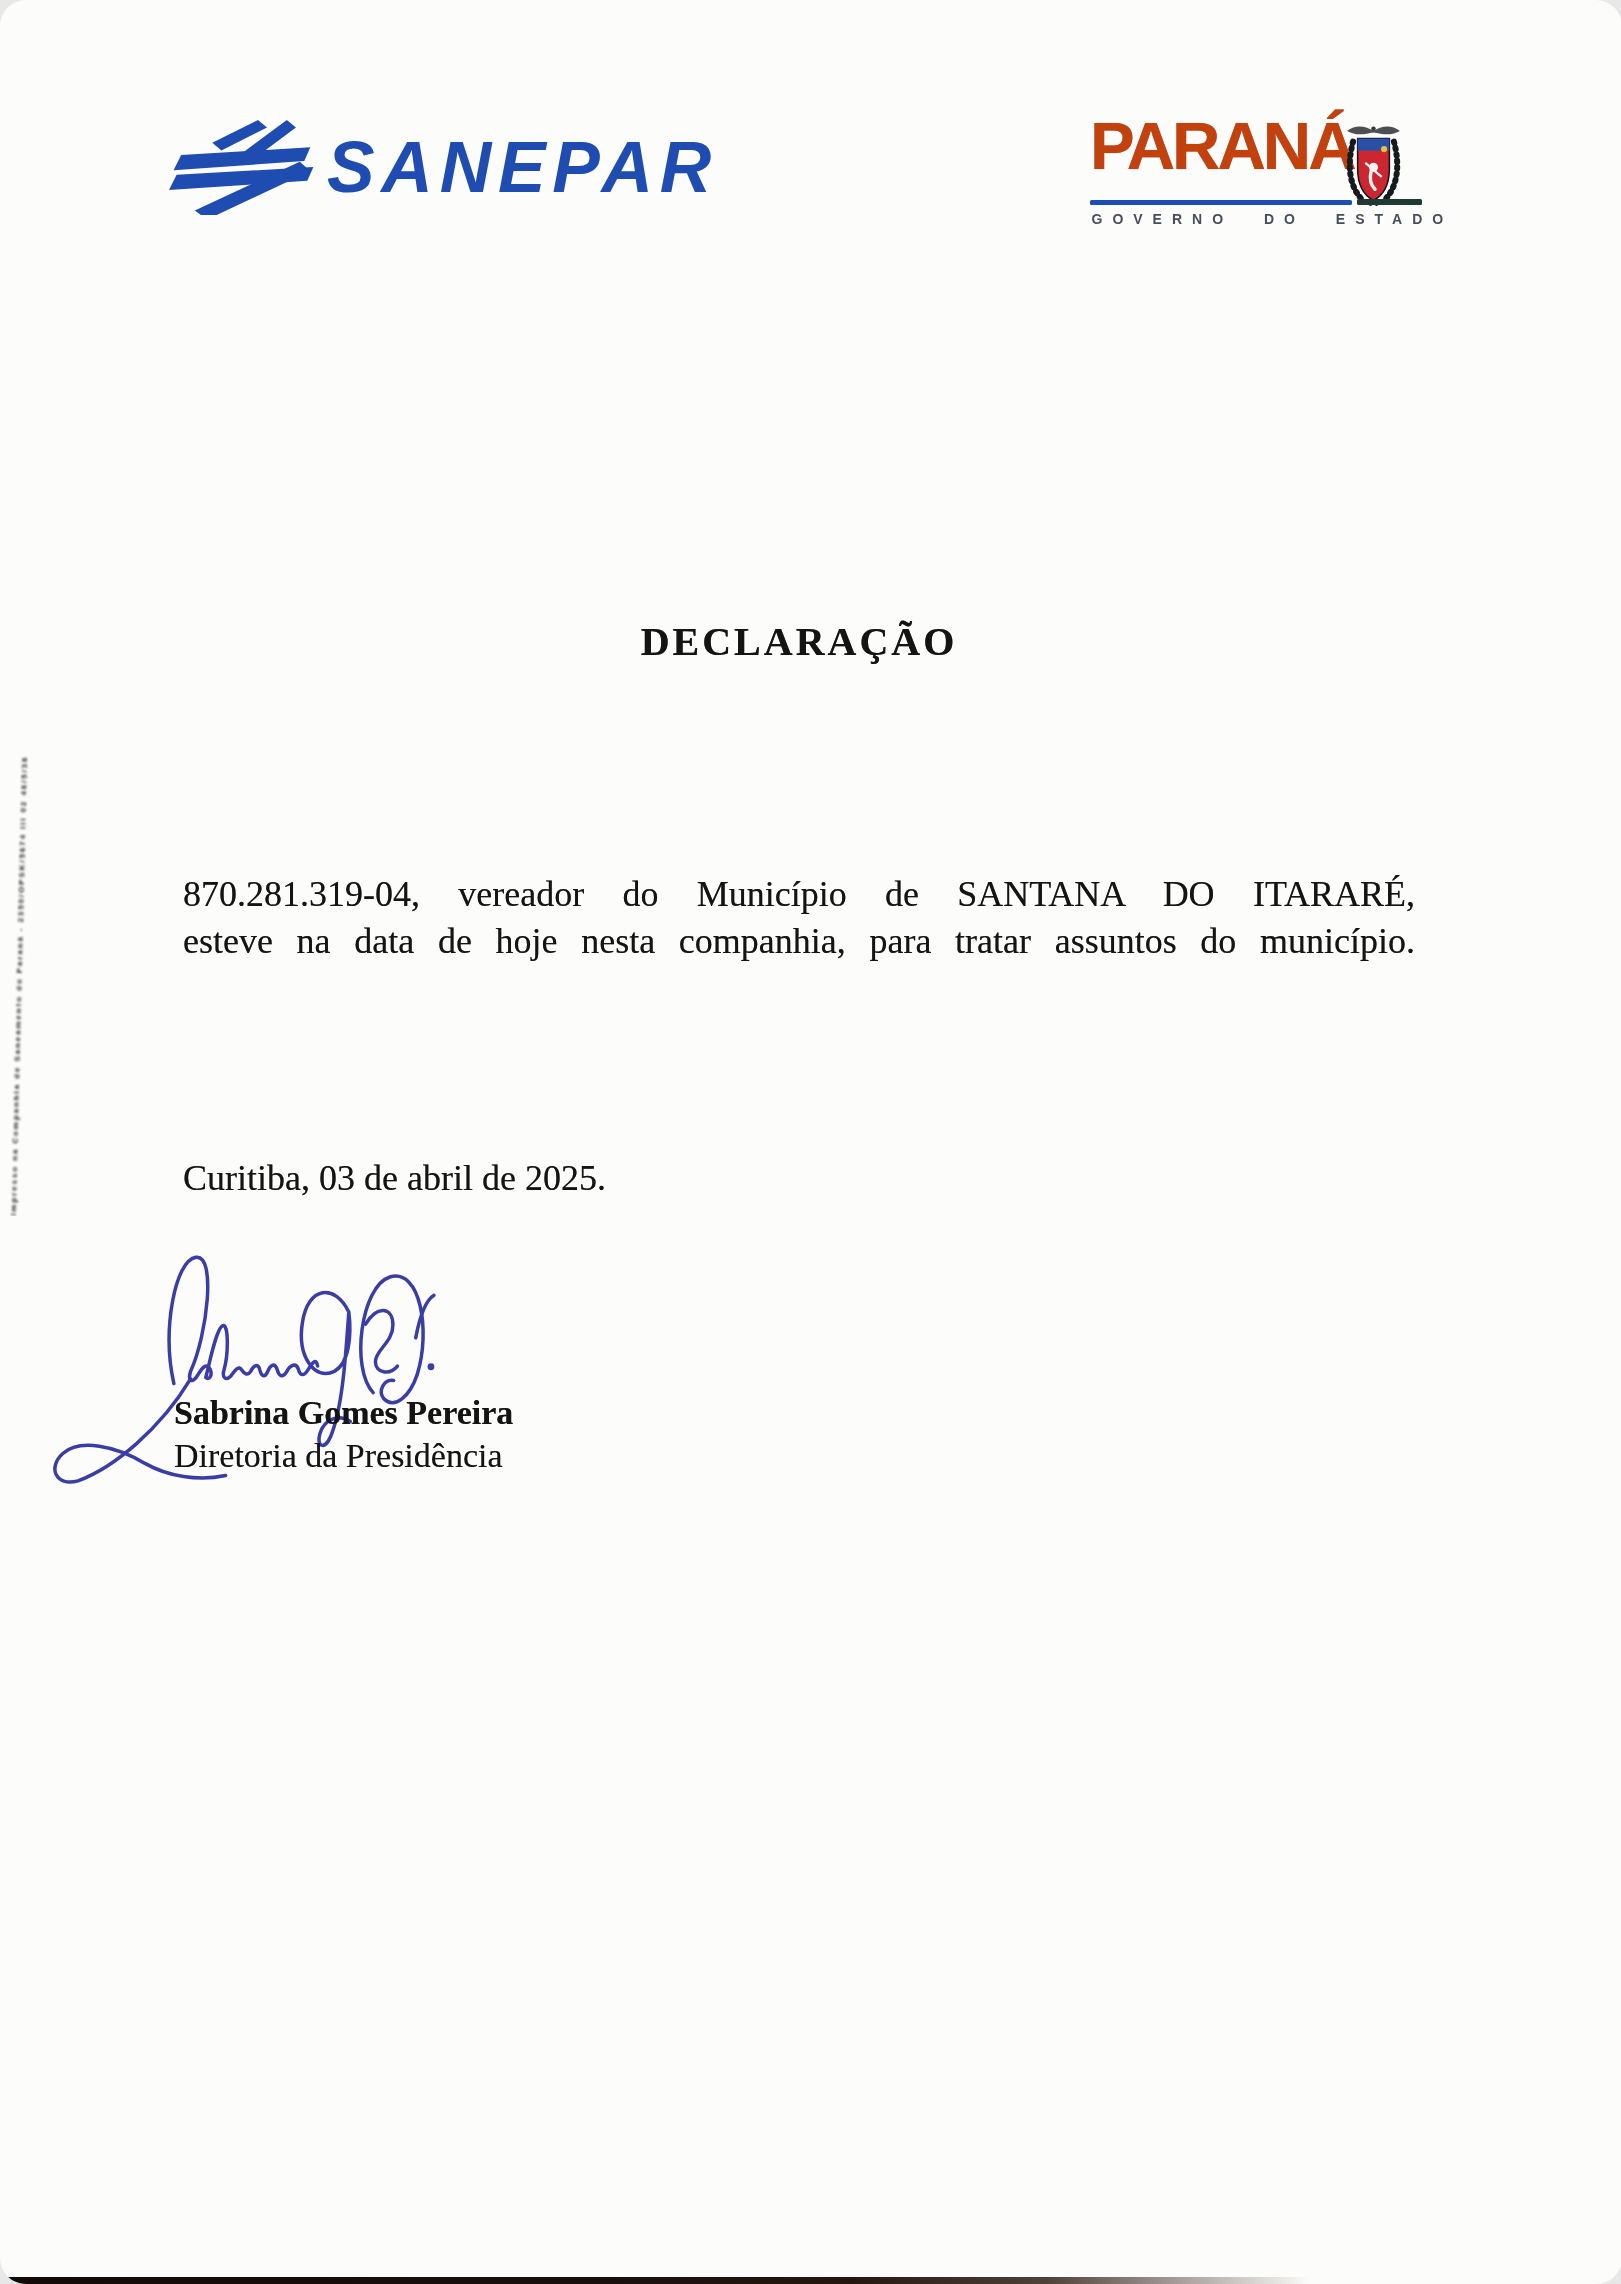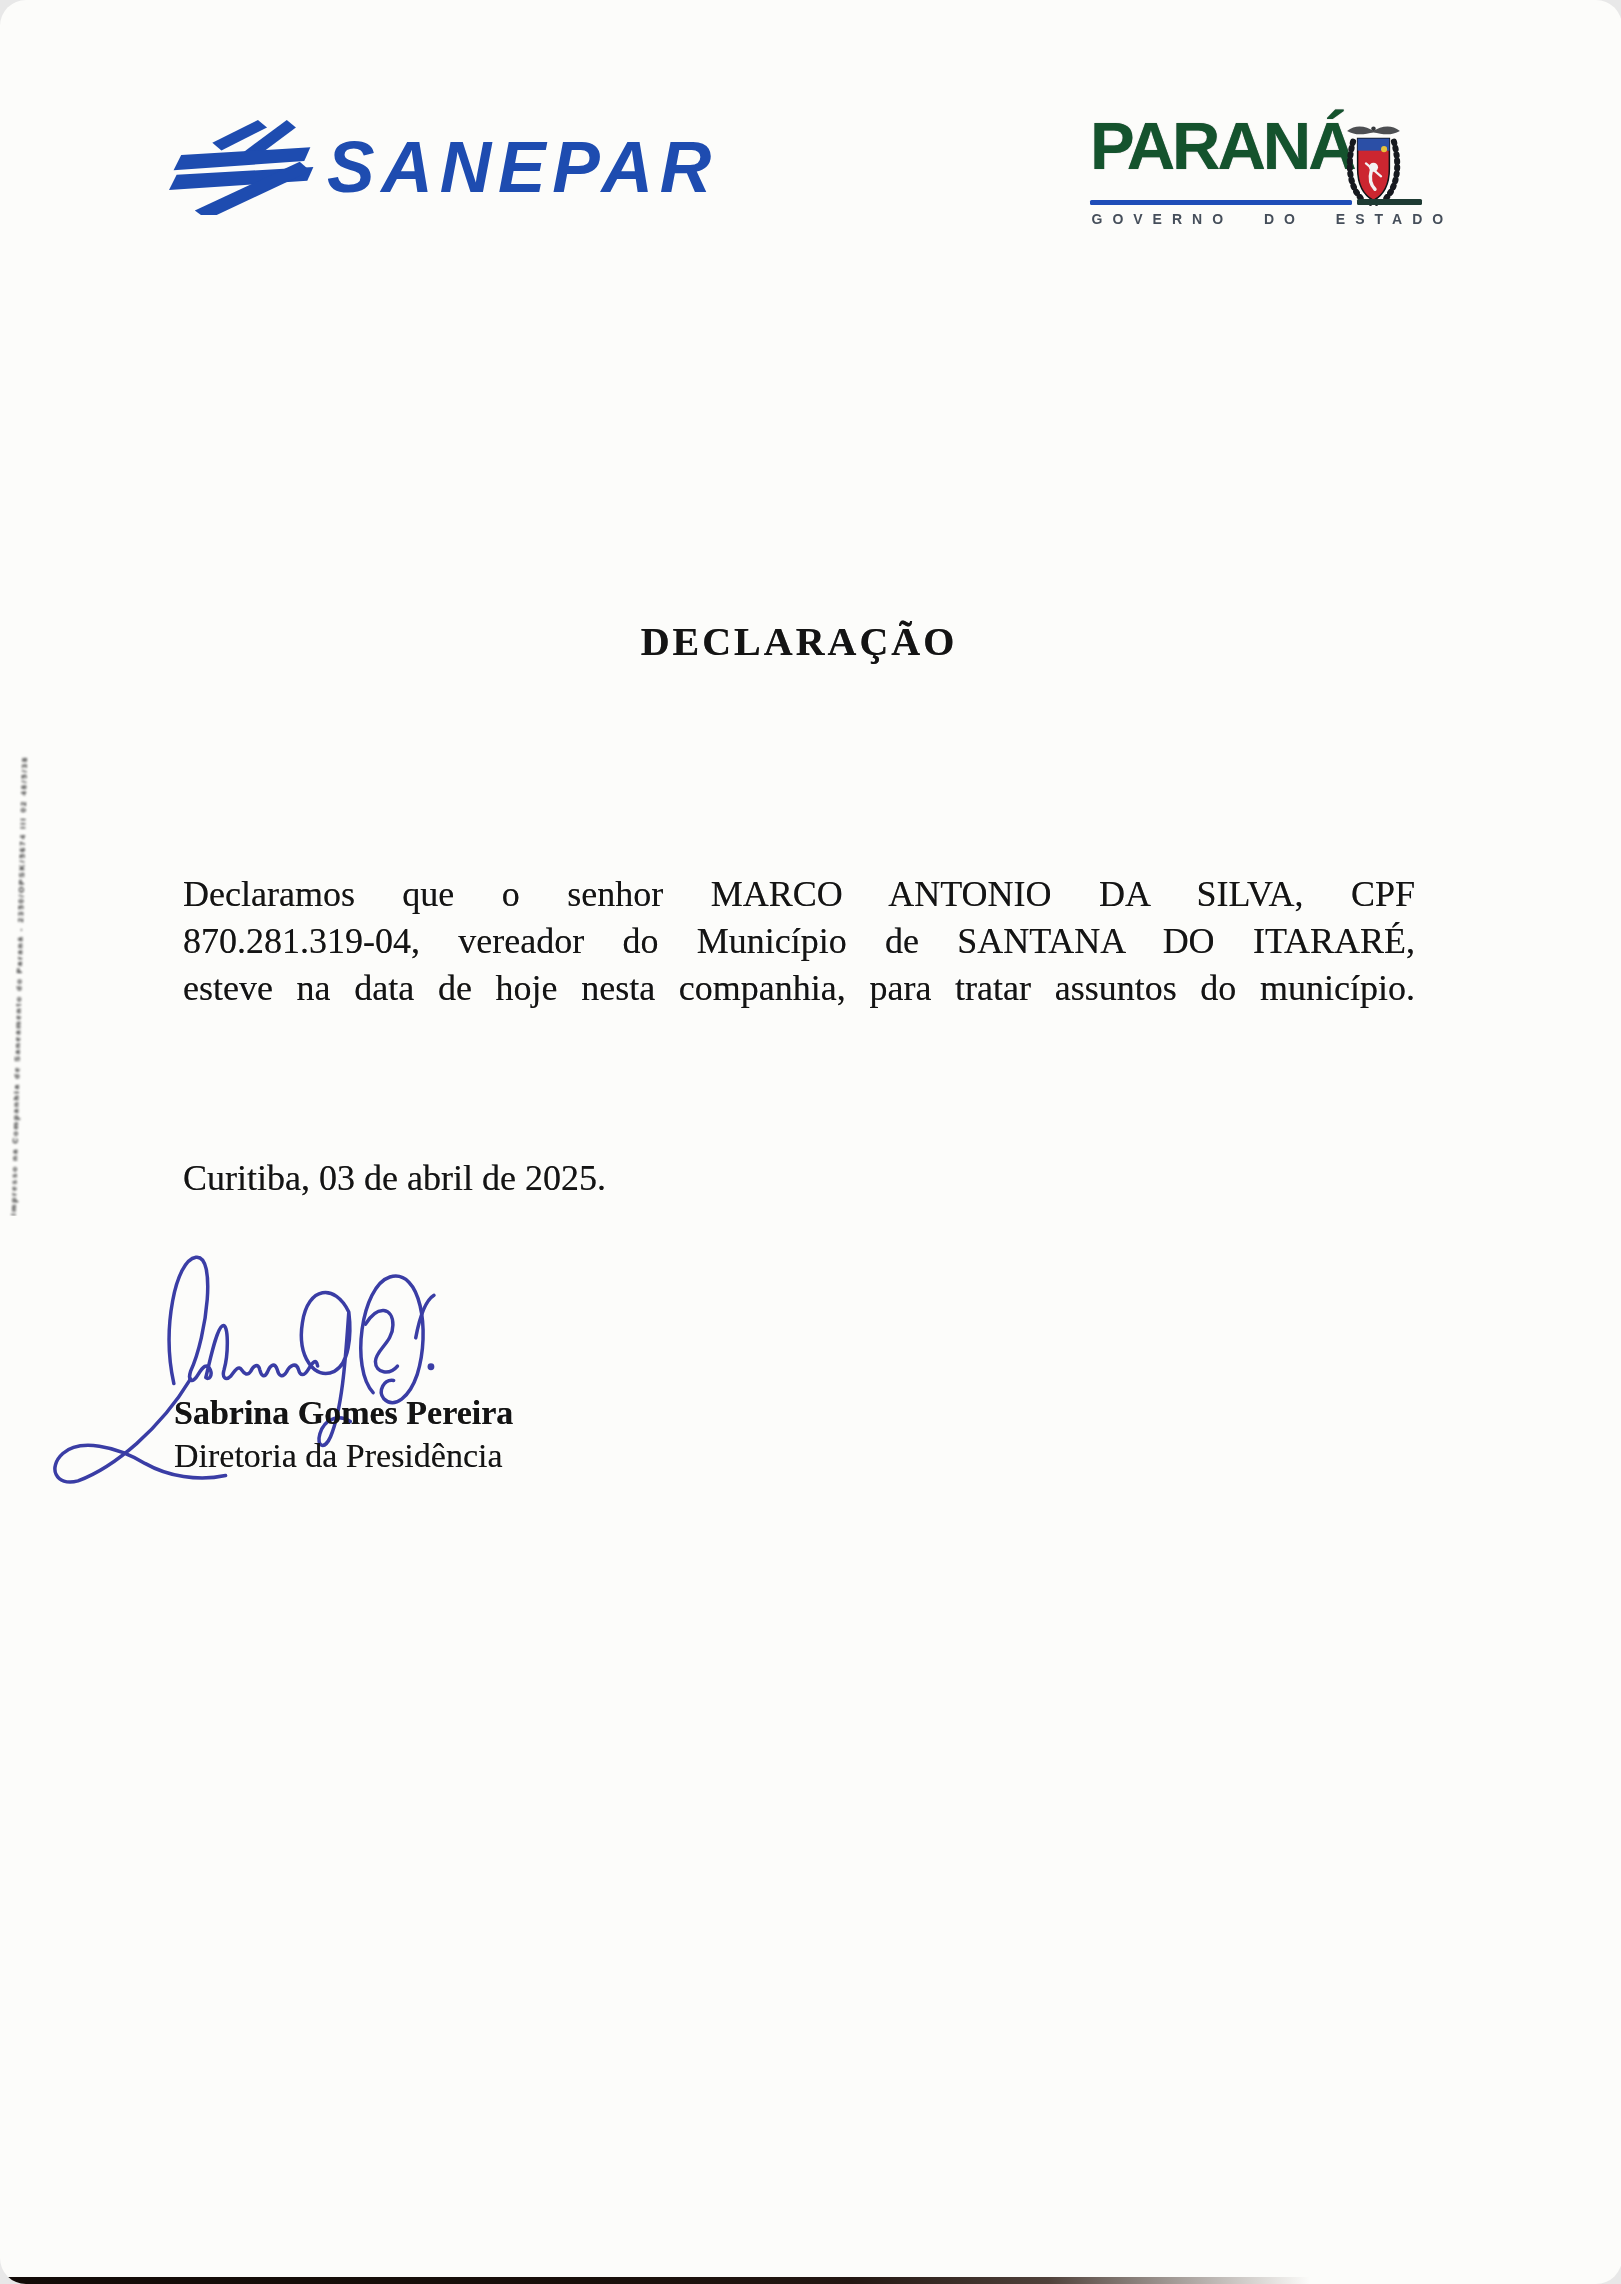--- a/index.html
+++ b/index.html
@@ -22,21 +22,21 @@
     letter-spacing:6.9px;
     margin-left:6px;
     transform:scaleX(0.99);
     transform-origin:left center;
   }
   .parana{position:absolute;left:1090px;top:120px;width:339px;height:110px;}
   .parana-word{
     position:absolute;left:0;top:-10.7px;
     font-family:"Liberation Sans", sans-serif;
     font-weight:bold;font-size:67px;line-height:73px;
-    letter-spacing:-3px;color:#14532d;
+    letter-spacing:-3px;color:#c2410c;
     text-shadow:0 0 0.8px rgba(20,25,35,.6);
   }
   .parana-line-blue{position:absolute;left:0;top:80px;width:262px;height:5.3px;background:#1f4db8;border-radius:1.5px;}
   .parana-line-dark{position:absolute;left:267px;top:79px;width:65px;height:6px;background:#1e3b33;border-radius:1.5px;}
   .parana-sub{
     position:absolute;left:1.5px;top:91px;width:335px;
     font-family:"Liberation Sans", sans-serif;
     font-weight:bold;font-size:14px;letter-spacing:10px;word-spacing:17px;
     color:#454e5a;white-space:nowrap;
     filter:blur(0.2px);
@@ -111,21 +111,20 @@
       <circle cx="47" cy="111" r="2.4" fill="#16191e"></circle>
     </svg>
     <div class="parana-line-blue"></div>
     <div class="parana-line-dark"></div>
     <div class="parana-sub">GOVERNO DO ESTADO</div>
   </div>
 
   <div class="doc-title">DECLARAÇÃO</div>
 
   <div class="body-block">
-    <div class="body-line">Declaramos que o senhor MARCO ANTONIO DA SILVA, CPF</div>
     <div class="body-line">870.281.319-04, vereador do Município de SANTANA DO ITARARÉ,</div>
     <div class="body-line">esteve na data de hoje nesta companhia, para tratar assuntos do município.</div>
   </div>
 
   <div class="date-line">Curitiba, 03 de abril de 2025.</div>
 
   <svg class="signature-svg" viewBox="0 0 740 330" aria-hidden="true">
     <g stroke="#2c2f9f" stroke-width="4.6" fill="none" stroke-linecap="round" stroke-linejoin="round" opacity="0.93">
 
       <path d="M168,190 C152,118 170,28 197,24 C224,20 212,126 190,174

